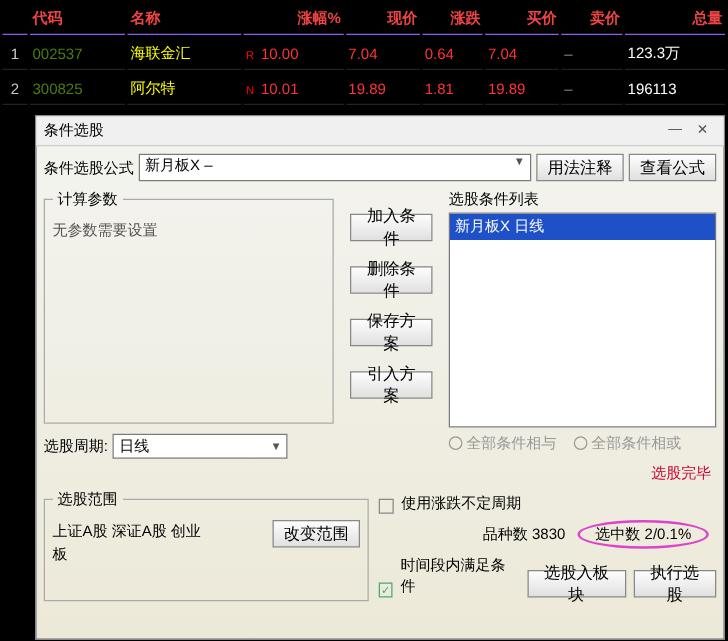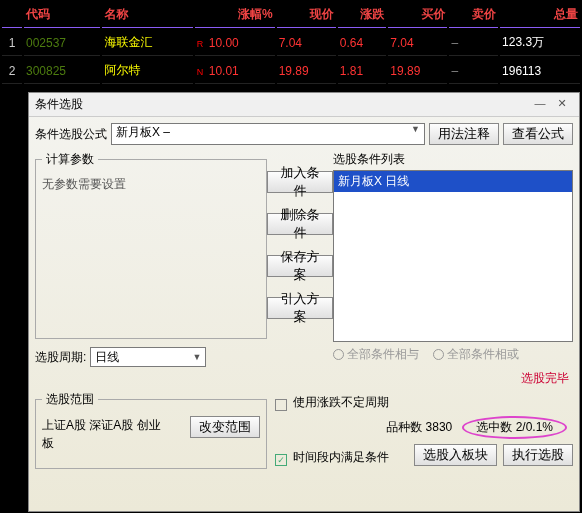--- a/index.html
+++ b/index.html
@@ -24,42 +24,42 @@
 .titlebar-spacer { flex: 1; }
 .titlebar-btn { width: 22px; height: 16px; text-align: center; font-size: 11px; color: #555; cursor: pointer; }
 
 .dialog-body { padding: 6px; font-size: 12px; }
 
 .formula-row { display: flex; align-items: center; gap: 4px; margin-bottom: 6px; }
 .formula-select { flex: 1; height: 22px; border: 1px solid #7a7a7a; background: #fff; display: flex; padding: 0 4px; justify-content: space-between; }
 .dd-arrow { font-size: 9px; color: #555; }
 .btn { height: 22px; padding: 0 8px; border: 1px solid #888; background: linear-gradient(#fdfdfd, #e0e0e0); cursor: pointer; font-size: 13px; display: inline-flex; align-items: center; }
 
-.main-row { display: flex; gap: 0; }
+.main-row { display: flex; gap: 13px; }
 .left-col { width: 232px; }
 .mid-col { width: 66px; display: flex; flex-direction: column; gap: 20px; padding-top: 20px; }
 .right-col { flex: 1; }
 
 fieldset { border: 1px solid #aaa; padding: 8px 6px 6px; font-size: 12px; position: relative; }
 legend { font-size: 12px; padding: 0 4px; }
 .param-box { height: 156px; color: #555; }
 .period-row { margin-top: 8px; display: flex; align-items: center; gap: 4px; }
 .select { height: 20px; border: 1px solid #7a7a7a; background: #fff; padding: 0 4px; display: flex; align-items: center; justify-content: space-between; }
-.period-select { width: 116px; justify-content: space-between; }
+.period-select { width: 140px; justify-content: space-between; }
 
 .list-label { font-size: 12px; margin-bottom: 2px; }
 .cond-list { height: 172px; border: 1px solid #7a7a7a; background: #fff; overflow: hidden; }
 .cond-item { background: #1e50c8; color: #fff; padding: 2px 4px; font-size: 12px; }
 .radio-row { display: flex; gap: 14px; padding: 4px 0 0; color: #999; font-size: 12px; }
 .radio { width: 11px; height: 11px; border: 1px solid #999; border-radius: 50%; display: inline-block; vertical-align: middle; margin-right: 3px; }
 
 .status-row { text-align: right; color: #c03; font-size: 12px; padding: 3px 4px 0; }
 
 .bottom-area { display: flex; gap: 8px; margin-top: 4px; }
-.range-fs { width: 232px; }
+.range-fs { width: 260px; }
 .range-text { font-size: 12px; line-height: 18px; display: flex; align-items: flex-start; gap: 4px; }
 .range-btn { margin-left: auto; }
 
 .options-col { flex: 1; font-size: 12px; }
 .opt-row { display: flex; align-items: flex-end; gap: 6px; padding: 3px 0; }
 .chk { width: 12px; height: 12px; border: 1px solid #4a7; display: inline-flex; align-items: center; justify-content: center; font-size: 9px; color: #4a7; }
 .chk.checked::after { content: "✓"; }
 .chk.empty { border-color: #888; }
 .count-row { text-align: right; padding: 2px 6px; }
 .ellipse { display: inline-block; border: 2px solid #d4c; border-radius: 50%; padding: 1px 12px; }

